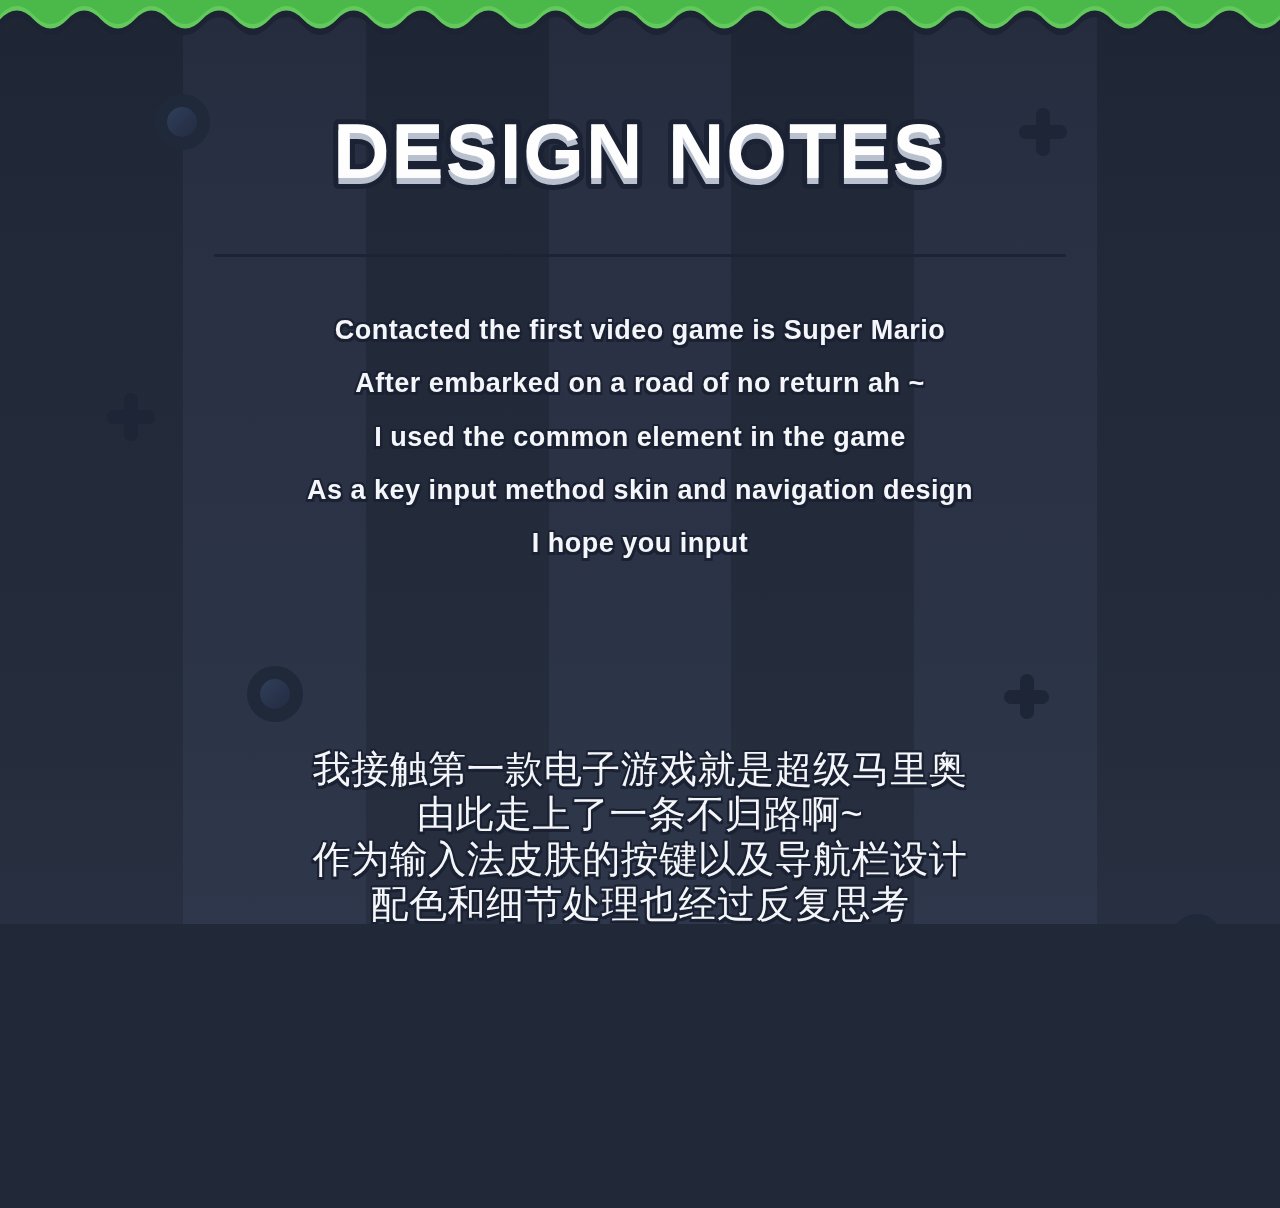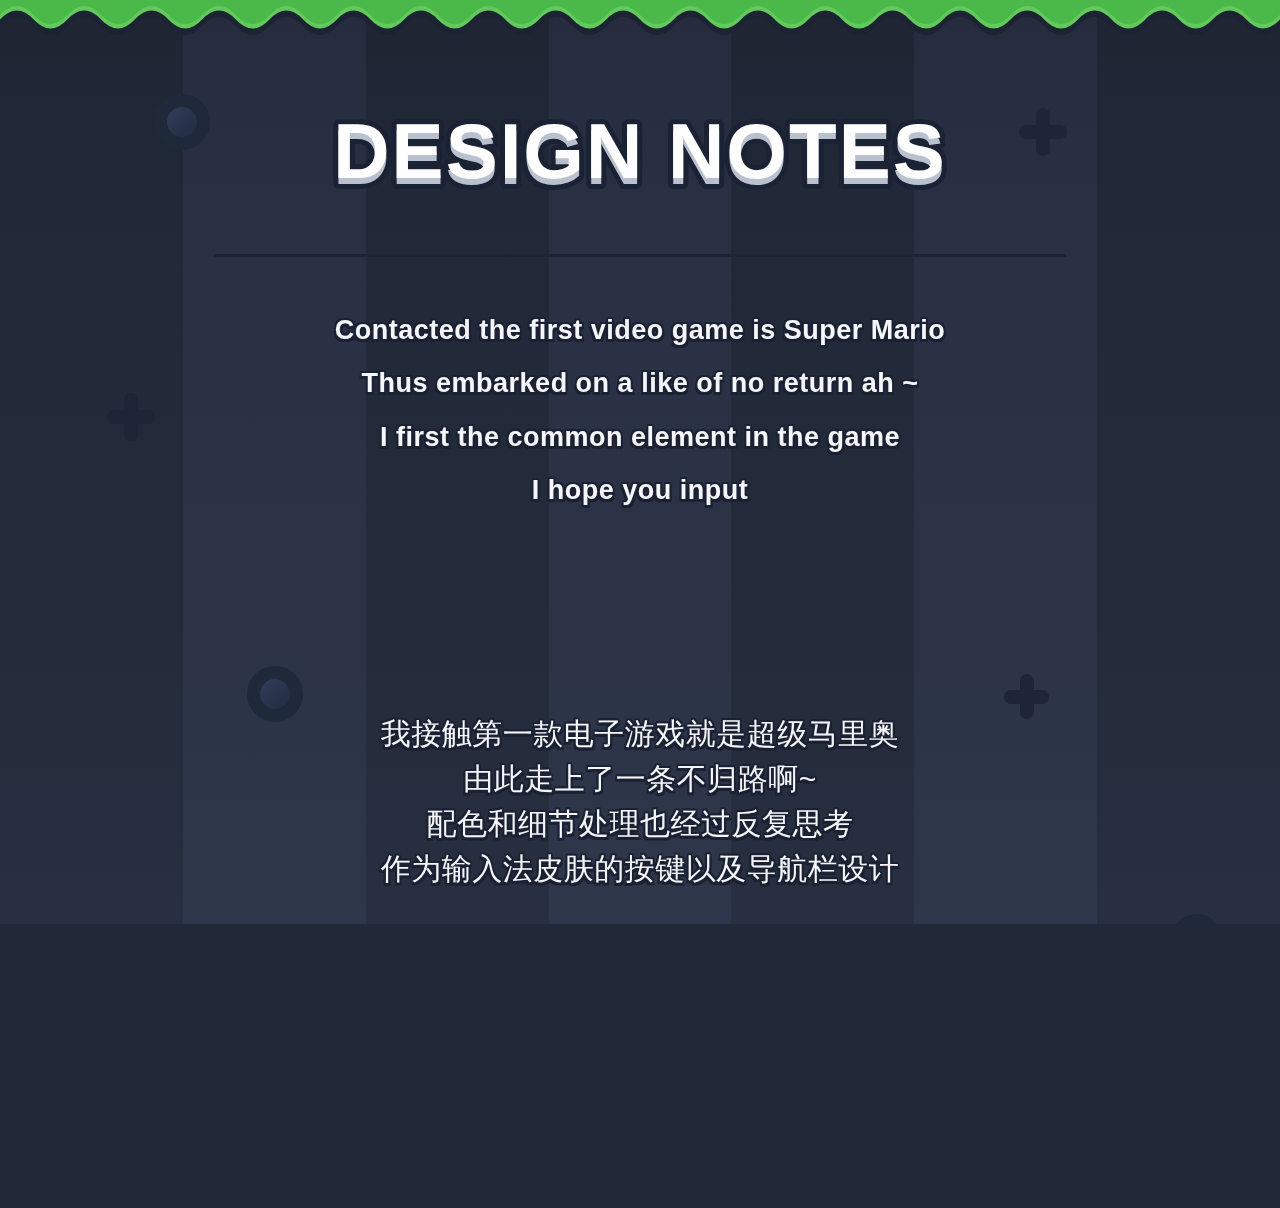--- a/index.html
+++ b/index.html
@@ -60,22 +60,22 @@
     color: #f4f6f9;
   }
   .en-block {
     top: 304px;
     font-size: 27px;
     font-weight: 700;
     letter-spacing: 0.5px;
     line-height: 53.3px;
   }
   .cn-block {
-    top: 711px;
-    font-size: 30px;
+    top: 747px;
+    font-size: 38px;
     font-weight: 500;
     letter-spacing: 0.5px;
     line-height: 45px;
   }
   .outlined {
     text-shadow:
       2px 0 0 #1b2233, -2px 0 0 #1b2233,
       0 2px 0 #1b2233, 0 -2px 0 #1b2233,
       1.6px 1.6px 0 #1b2233, -1.6px 1.6px 0 #1b2233,
       1.6px -1.6px 0 #1b2233, -1.6px -1.6px 0 #1b2233,
@@ -172,25 +172,26 @@
     <text x="640" y="178" text-anchor="middle" fill="none" stroke="#1b2233" stroke-width="10" stroke-linejoin="round" transform="translate(0,6)">DESIGN NOTES</text>
     <text x="640" y="178" text-anchor="middle" fill="none" stroke="#1b2233" stroke-width="10" stroke-linejoin="round">DESIGN NOTES</text>
     <text x="640" y="178" text-anchor="middle" fill="#b9c1cf" transform="translate(0,6)">DESIGN NOTES</text>
     <text x="640" y="178" text-anchor="middle" fill="url(#titleFill)">DESIGN NOTES</text>
   </svg>
 
   <div class="divider"></div>
 
   <div class="text-block en-block outlined">
     <div>Contacted the first video game is Super Mario</div>
-    <div>Thus embarked on a like of no return ah ~</div>
-    <div>I first the common element in the game</div>
+    <div>After embarked on a road of no return ah ~</div>
+    <div>I used the common element in the game</div>
+    <div>As a key input method skin and navigation design</div>
     <div>I hope you input</div>
   </div>
 
   <div class="text-block cn-block outlined">
     <div>我接触第一款电子游戏就是超级马里奥</div>
     <div>由此走上了一条不归路啊~</div>
+    <div>作为输入法皮肤的按键以及导航栏设计</div>
     <div>配色和细节处理也经过反复思考</div>
-    <div>作为输入法皮肤的按键以及导航栏设计</div>
   </div>
 
 </div>
 
 </body></html>

